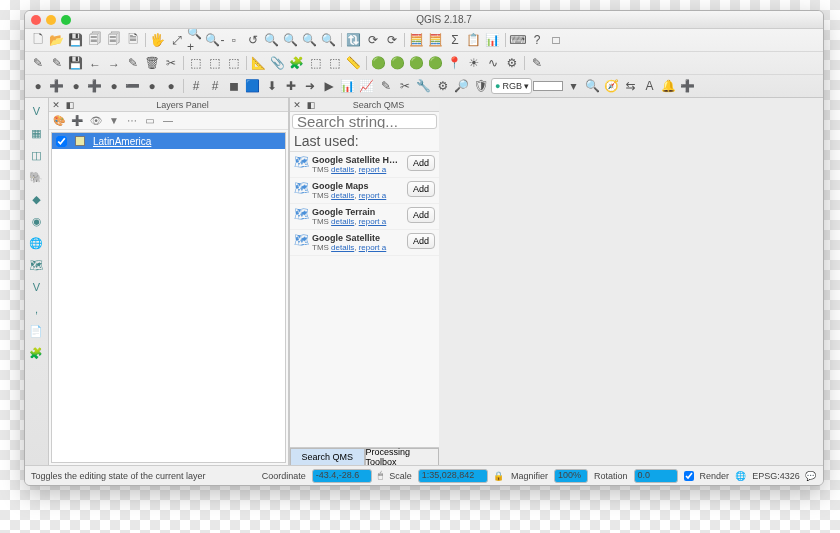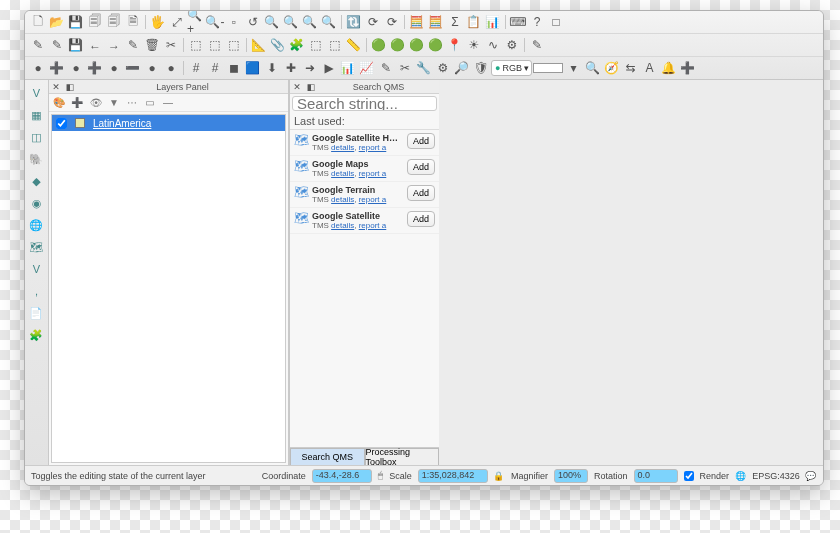--- a/index.html
+++ b/index.html
@@ -47,44 +47,52 @@
   .layer-item{display:flex;align-items:center;gap:8px;background:#3b84e0;color:#fff;padding:1px 4px;height:16px;}
   .layer-item input{width:11px;height:11px;margin:0;}
   .layer-name{font-size:10px;text-decoration:underline;}
   
   .map { flex:1; background:#fff; position:relative; }
   .map svg{position:absolute;inset:0;width:100%;height:100%;}
   .map .lbl{position:absolute;font-size:9px;color:#333;}
   
   .rpanel{width:150px;display:flex;flex-direction:column;border-left:1px solid #c9c9c9;background:#f7f7f7;}
   .search-inp{margin:2px;border:1px solid #ccc;border-radius:3px;height:15px;padding:0 4px;font-size:15px;color:#999;}
-  .lastused{font-size:11px;color:#555;padding:2px 4px;border-bottom:1px solid #ddd;}
+  .lastused{font-size:14px;color:#555;padding:2px 4px;border-bottom:1px solid #ddd;}
   .qms-item{display:flex;align-items:flex-start;padding:3px 4px;border-bottom:1px solid #eee;gap:4px;}
   .qms-ico{width:14px;height:14px;color:#4a90d9;font-size:12px;flex-shrink:0;}
   .qms-txt{flex:1;min-width:0;}
   .qms-title{font-size:9px;font-weight:bold;color:#333;white-space:nowrap;overflow:hidden;text-overflow:ellipsis;}
   .qms-sub{font-size:8px;color:#666;}
   .qms-sub a{color:#2a6ac2;text-decoration:underline;cursor:pointer;}
   .addbtn{border:1px solid #bbb;background:linear-gradient(#fdfdfd,#eee);border-radius:4px;height:16px;padding:0 5px;font-size:9px;cursor:pointer;}
   .rpanel-spacer{flex:1;}
   .tabs{display:flex;border-top:1px solid #ccc;}
   .tab{flex:1;height:17px;font-size:9px;display:flex;align-items:center;justify-content:center;border:1px solid #bbb;border-bottom:none;cursor:pointer;}
   .tab.active{background:#cfe2f6;}
   .tab.inactive{background:#efefef;}
   
   .status{height:20px;background:#f0f0f0;border-top:1px solid #ccc;display:flex;align-items:center;gap:6px;padding:0 6px;font-size:9px;color:#444;white-space:nowrap;}
-  .status .sinp{border:1px solid #bbb;border-radius:3px;background:#7dd3fc;height:14px;padding:0 3px;font-size:9px;}
+  .status .sinp{border:1px solid #bbb;border-radius:3px;background:#0ea5e9;height:14px;padding:0 3px;font-size:9px;}
   .status .grow{flex:1;}
   .chk{width:10px;height:10px;margin:0;}
 </style>
 </head>
 <body>
 
 <div class="window">
 
+  <div class="titlebar">
+    <div class="traffic">
+      <div class="tl r"></div>
+      <div class="tl y"></div>
+      <div class="tl g"></div>
+    </div>
+    <div class="title">QGIS 2.18.7</div>
+  </div>
 
   <div class="toolbars">
     <div class="trow" id="trow1">
         <div class="tbtn">🗋</div>
         <div class="tbtn">📂</div>
         <div class="tbtn">💾</div>
         <div class="tbtn">🗐</div>
         <div class="tbtn">🗐</div>
         <div class="tbtn">🗎</div>
         <div class="tsep"></div>

